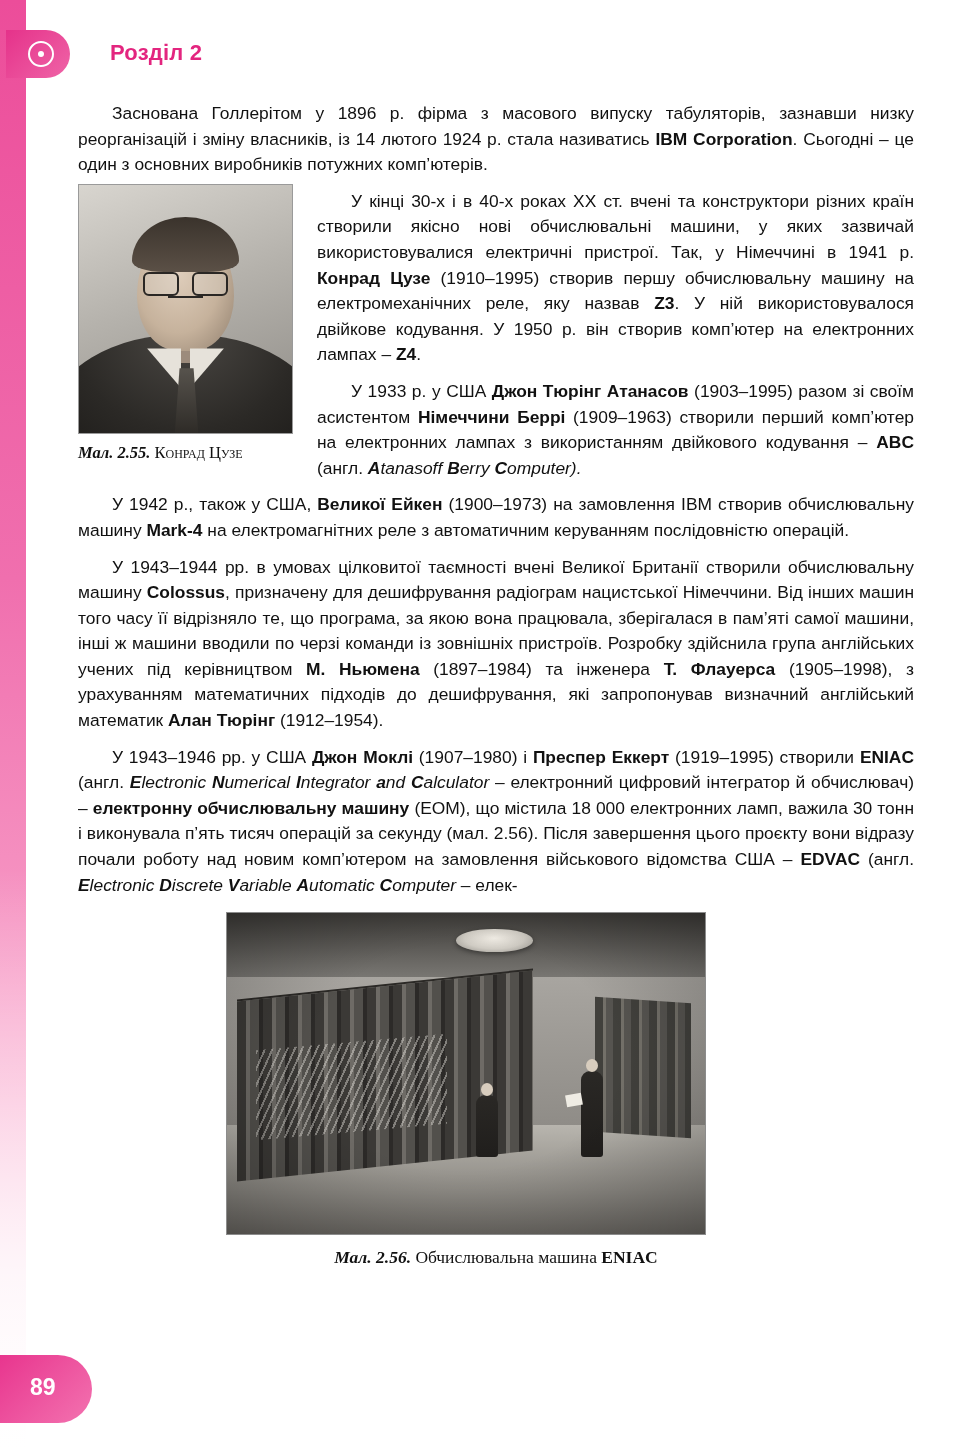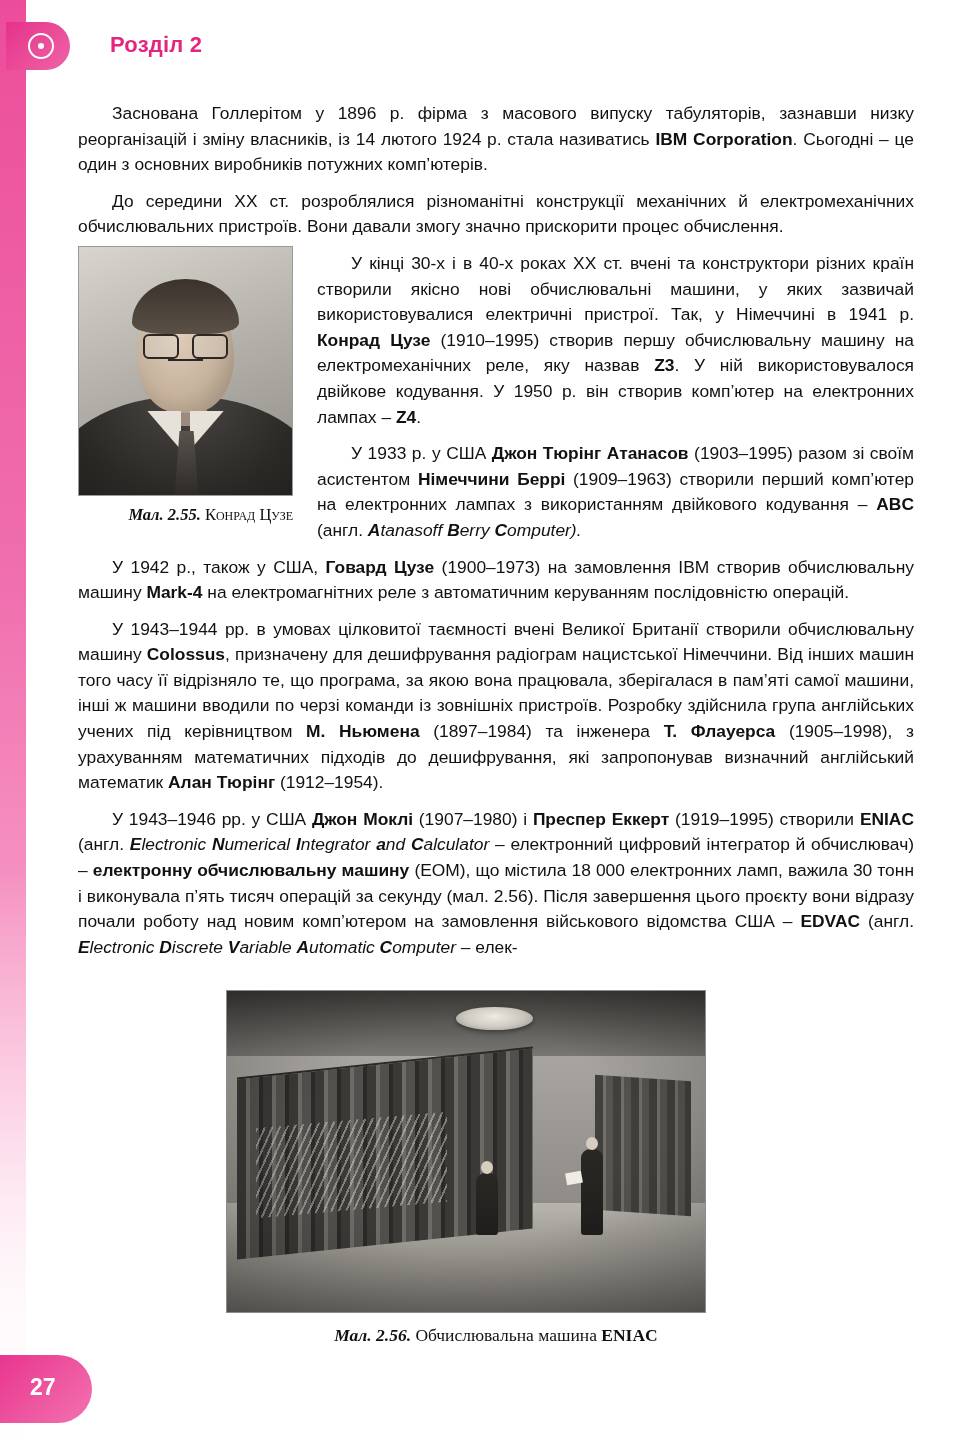--- a/index.html
+++ b/index.html
@@ -25,21 +25,21 @@
   .left-band-fade {
     position: absolute;
     left: 0; top: 0;
     width: 26px; height: 1449px;
     background: linear-gradient(to bottom, rgba(255,255,255,0) 0%, rgba(255,255,255,0) 60%, rgba(255,255,255,0.85) 88%, rgba(255,255,255,1) 100%);
   }
 
   
   .header {
     position: absolute;
-    left: 0; top: 0;
+    left: 0; top: 8px;
     width: 979px; height: 82px;
   }
   .header-rule {
     position: absolute;
     left: 26px; top: 78px;
     width: 920px; height: 3px;
     background: linear-gradient(to right, #e8408f 0%, #f0celee 1%, #f7b6d6 60%, #fde6f1 100%);
   }
   .header-badge {
     position: absolute;
@@ -174,35 +174,35 @@
     position: absolute;
     bottom: 18%;
     width: 16%; height: 16%;
     background: #e6e2da;
   }
   .portrait .collar-l { left: 32%; clip-path: polygon(0 0, 100% 0, 100% 100%); }
   .portrait .collar-r { right: 32%; clip-path: polygon(0 0, 100% 0, 0 100%); }
 
   .fig-caption {
     margin-top: 8px;
-    text-align: right;
+    text-align: left;
     font-family: "Liberation Serif", serif;
     font-size: 16.5px;
     line-height: 21px;
     color: #111;
   }
   .fig-caption .num {
     font-style: italic;
     font-weight: bold;
   }
   .fig-caption .nm { font-variant: small-caps; }
 
   
   .fig-eniac {
-    margin: 30px auto 0;
+    margin: 14px auto 0;
     width: 540px;
   }
   .eniac-photo {
     width: 480px;
     height: 323px;
     border: 1px solid #8c8c8c;
     box-sizing: border-box;
     position: relative;
     overflow: hidden;
     background: #9e9c98;
@@ -323,21 +323,20 @@
     <span class="disc"></span>
   </div>
   <div class="chapter-title">Розділ 2</div>
   <div class="header-rule"></div>
 </div>
 
 <div class="content">
 
   <p class="body"><span>Заснована Голлерітом у 1896 р. фірма з масового випуску табуляторів, зазнавши низку реорганізацій і зміну власників, із 14 лютого 1924 р. стала називатись </span><b>IBM Corporation</b><span>. Сьогодні – це один з основних виробників потужних комп’ютерів.</span></p>
 
-  <p class="body"><span>До середини XX ст. розроблялися різноманітні конструкції механічних й електромеханічних обчислювальних пристроїв. Вони давали змогу значно прискорити процес обчислення.</span></p>
 
   <div class="fig-zuse">
     <div class="portrait">
       <div class="bg"></div>
       <div class="shoulders"></div>
       <div class="neck"></div>
       <div class="head"></div>
       <div class="hair"></div>
       <div class="glasses">
         <div class="lens l"></div>
@@ -351,21 +350,21 @@
     <div class="fig-caption">
       <span class="num">Мал. 2.55.</span>
       <span class="nm">Конрад Цузе</span>
     </div>
   </div>
 
   <p class="body"><span>У кінці 30-х і в 40-х роках XX ст. вчені та конструктори різних країн створили якісно нові обчислювальні машини, у яких зазвичай використовувалися електричні пристрої. Так, у Німеччині в 1941 р. </span><b>Конрад Цузе</b><span> (1910–1995) створив першу обчислювальну машину на електромеханічних реле, яку назвав </span><b>Z3</b><span>. У ній використовувалося двійкове кодування. У 1950 р. він створив комп’ютер на електронних лампах – </span><b>Z4</b><span>.</span></p>
 
   <p class="body"><span>У 1933 р. у США </span><b>Джон Тюрінг Атанасов</b><span> (1903–1995) разом зі своїм асистентом </span><b>Німеччини Беррі</b><span> (1909–1963) створили перший комп’ютер на електронних лампах з використанням двійкового кодування – </span><b>ABC</b><span> (англ. </span><i><b>A</b><span>tanasoff </span><b>B</b><span>erry </span><b>C</b><span>omputer).</span></i></p>
 
-  <p class="body"><span>У 1942 р., також у США, </span><b>Говард Цузе</b><span> (1900–1973) на замовлення IBM створив обчислювальну машину </span><b>Mark-4</b><span> на електромагнітних реле з автоматичним керуванням послідовністю операцій.</span></p>
+  <p class="body"><span>У 1942 р., також у США, </span><b>Великої Ейкен</b><span> (1900–1973) на замовлення IBM створив обчислювальну машину </span><b>Mark-4</b><span> на електромагнітних реле з автоматичним керуванням послідовністю операцій.</span></p>
 
   <div class="clearfix"></div>
 
   <p class="body"><span>У 1943–1944 рр. в умовах цілковитої таємності вчені Великої Британії створили обчислювальну машину </span><b>Colossus</b><span>, призначену для дешифрування радіограм нацистської Німеччини. Від інших машин того часу її відрізняло те, що програма, за якою вона працювала, зберігалася в пам’яті самої машини, інші ж машини вводили по черзі команди із зовнішніх пристроїв. Розробку здійснила група англійських учених під керівництвом </span><b>М. Ньюмена</b><span> (1897–1984) та інженера </span><b>Т. Флауерса</b><span> (1905–1998), з урахуванням математичних підходів до дешифрування, які запропонував визначний англійський математик </span><b>Алан Тюрінг</b><span> (1912–1954).</span></p>
 
   <p class="body"><span>У 1943–1946 рр. у США </span><b>Джон Моклі</b><span> (1907–1980) і </span><b>Преспер Еккерт</b><span> (1919–1995) створили </span><b>ENIAC</b><span> (англ. </span><i><b>E</b><span>lectronic </span><b>N</b><span>umerical </span><b>I</b><span>ntegrator </span><b>a</b><span>nd </span><b>C</b><span>alculator</span></i><span> – електронний цифровий інтегратор й обчислювач) – </span><b>електронну обчислювальну машину</b><span> (ЕОМ), що містила 18 000 електронних ламп, важила 30 тонн і виконувала п’ять тисяч операцій за секунду (мал. 2.56). Після завершення цього проєкту вони відразу почали роботу над новим комп’ютером на замовлення військового відомства США – </span><b>EDVAC</b><span> (англ. </span><i><b>E</b><span>lectronic </span><b>D</b><span>iscrete </span><b>V</b><span>ariable </span><b>A</b><span>utomatic </span><b>C</b><span>omputer</span></i><span> – елек-</span></p>
 
   <div class="fig-eniac">
     <div class="eniac-photo">
       <div class="ceiling"></div>
@@ -381,13 +380,13 @@
       <div class="vignette"></div>
     </div>
     <div class="fig-caption-eniac">
       <span class="num">Мал. 2.56.</span><span> Обчислювальна машина </span><span class="bold">ENIAC</span>
     </div>
   </div>
 
 </div>
 
 <div class="page-tab"></div>
-<div class="page-num">27</div>
+<div class="page-num">89</div>
 
 </body></html>

